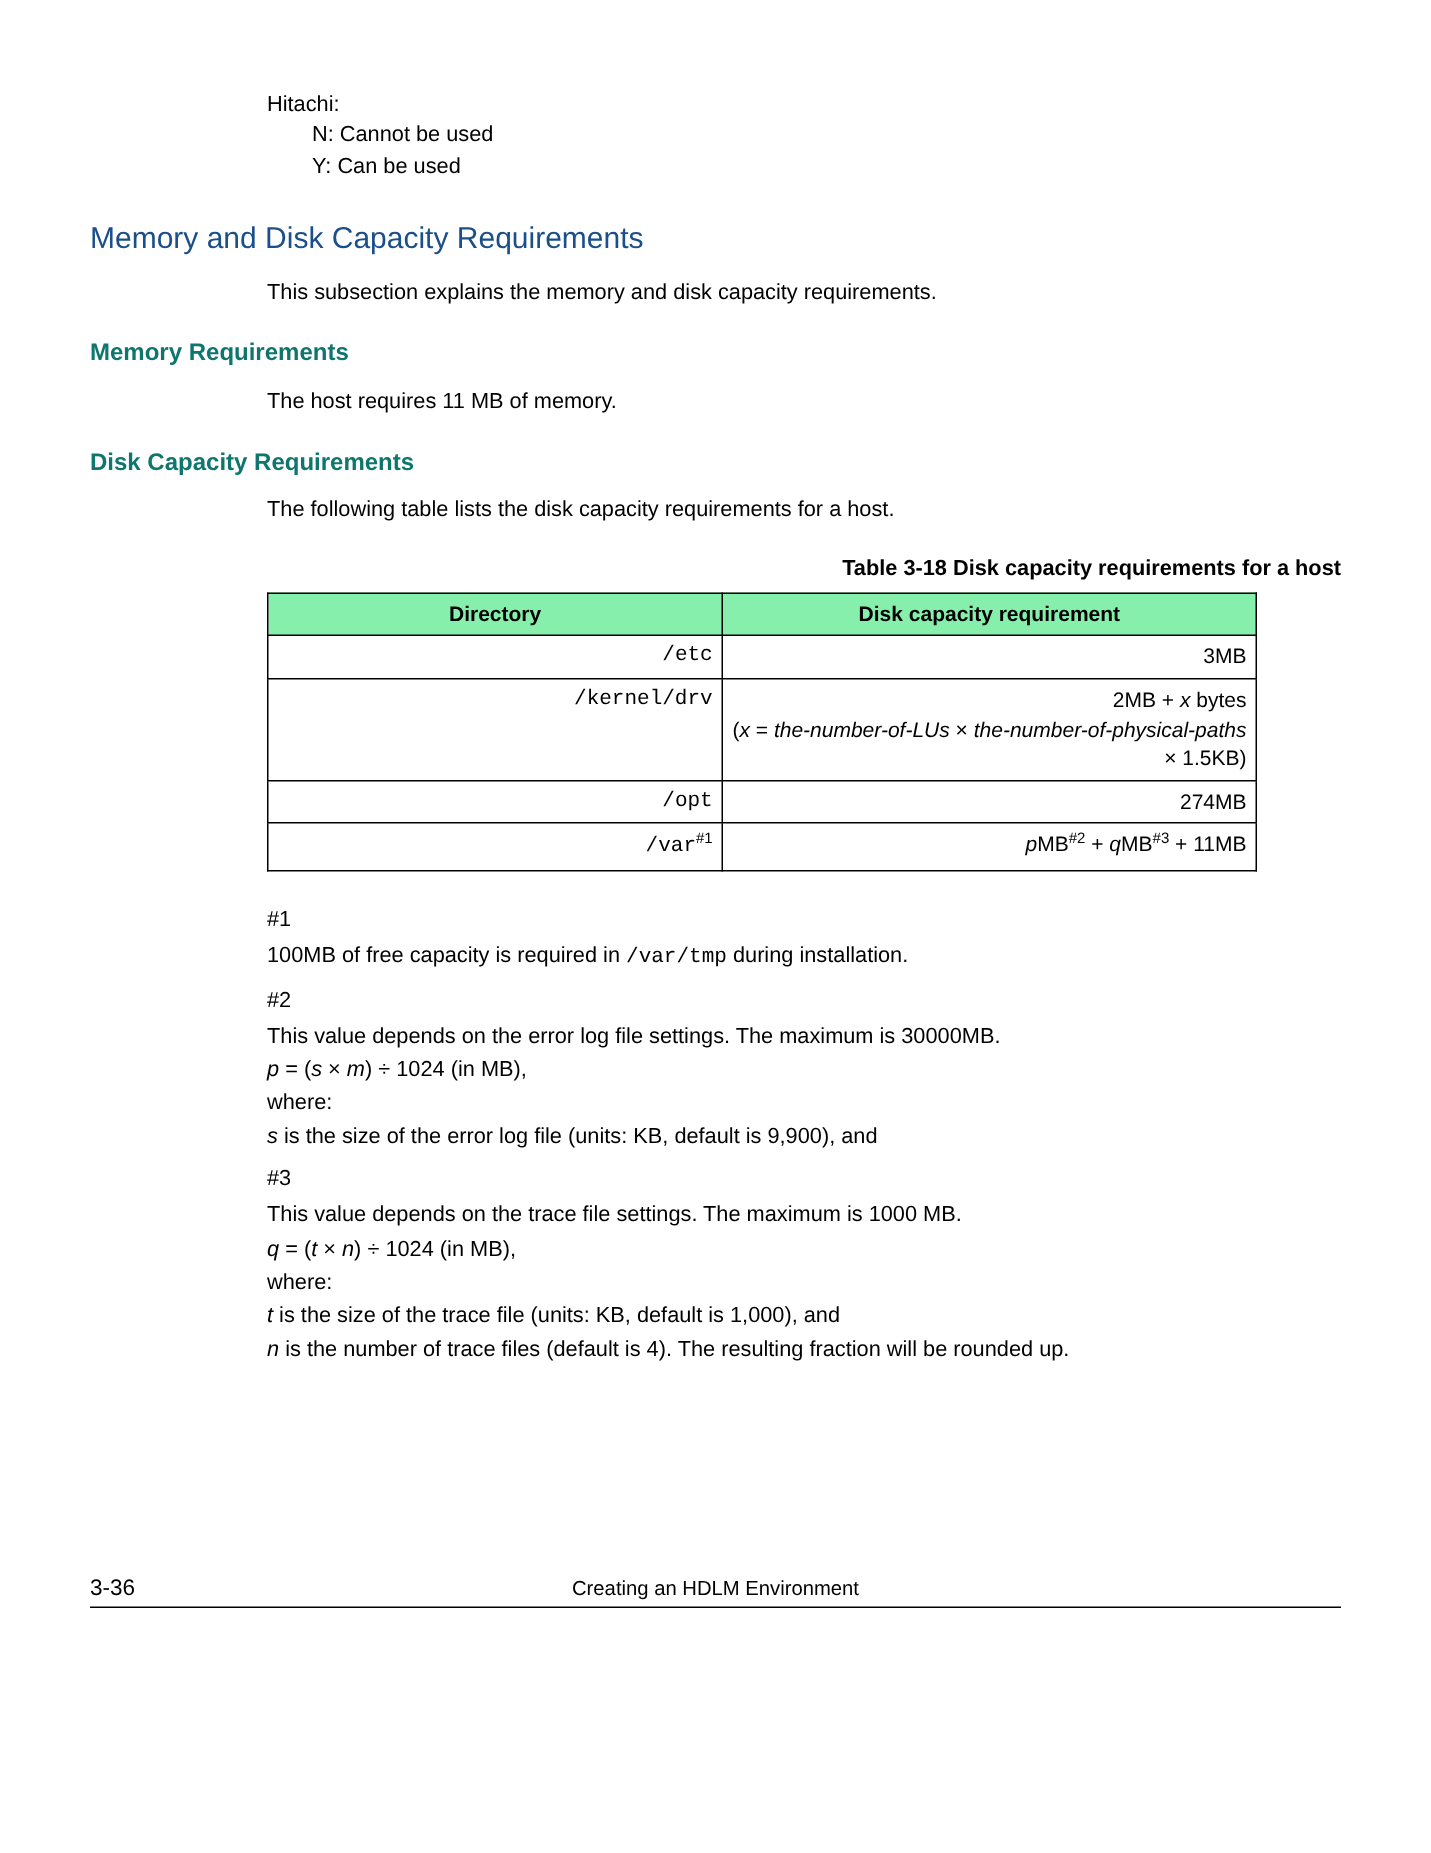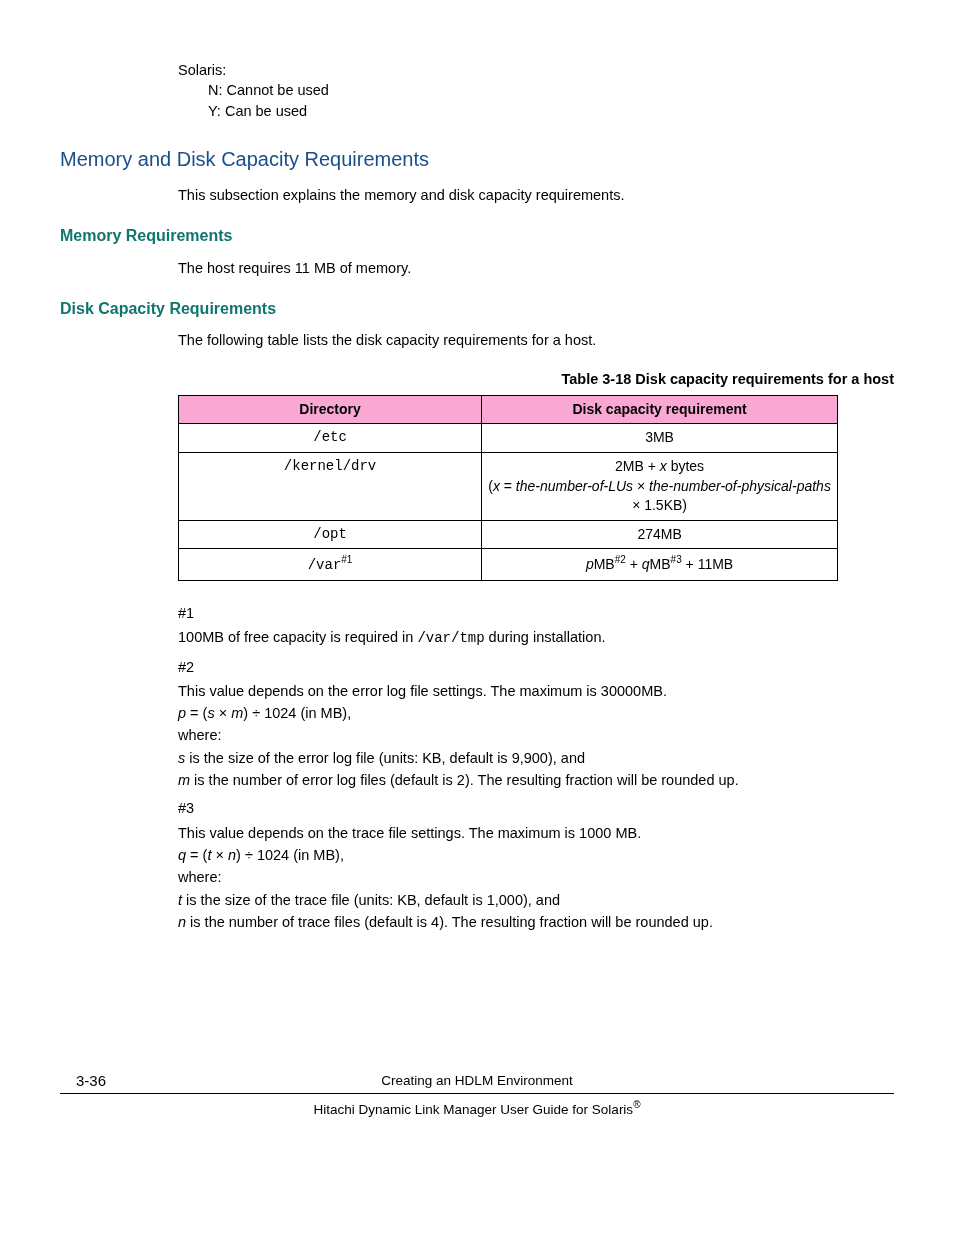--- a/index.html
+++ b/index.html
@@ -34,58 +34,58 @@
   }
   table {
     border-collapse: collapse;
     margin-left: 118px;
     width: 660px;
     font-size: 14px;
   }
   th, td {
     border: 1px solid #000;
     padding: 4px 6px;
-    text-align: center;
+    text-align: right;
     vertical-align: top;
   }
   th {
     text-align: center;
     font-weight: bold;
-    background: #f9a8d4;
+    background: #86efac;
   }
   .mono { font-family: "Courier New", monospace; font-size: 14px; }
   .ital { font-style: italic; }
   .sup { font-size: 10px; vertical-align: super; }
   .notes { margin-left: 118px; margin-top: 22px; }
   .note-tag { margin: 8px 0 4px 0; }
   .note-body { margin-bottom: 2px; }
   .footer {
     margin-top: 140px;
     text-align: center;
     font-size: 13.5px;
   }
   .footer-top {
     border-bottom: 1px solid #000;
     padding-bottom: 2px;
     position: relative;
     margin: 0 0 4px 0;
   }
   .page-num {
     position: absolute;
-    left: 16px;
+    left: 0;
     bottom: 2px;
     font-size: 15px;
   }
   .reg { font-size: 10px; vertical-align: super; }
 </style>
 </head>
 <body>
 
 <div class="legend-block">
-  <div>Solaris:</div>
+  <div>Hitachi:</div>
   <div class="legend-items">
     <div>N: Cannot be used</div>
     <div>Y: Can be used</div>
   </div>
 </div>
 
 <div class="h2-blue">Memory and Disk Capacity Requirements</div>
 <div class="body-para">This subsection explains the memory and disk capacity requirements.</div>
 
 <div class="h3-blue">Memory Requirements</div>
@@ -137,23 +137,20 @@
 
   <div class="note-tag">#2</div>
   <div class="note-body">This value depends on the error log file settings. The maximum is 30000MB.</div>
   <div class="note-body">
     <span class="ital">p</span><span> = (</span><span class="ital">s</span><span> × </span><span class="ital">m</span><span>) ÷ 1024 (in MB),</span>
   </div>
   <div class="note-body">where:</div>
   <div class="note-body">
     <span class="ital">s</span><span> is the size of the error log file (units: KB, default is 9,900), and</span>
   </div>
-  <div class="note-body">
-    <span class="ital">m</span><span> is the number of error log files (default is 2). The resulting fraction will be rounded up.</span>
-  </div>
 
   <div class="note-tag">#3</div>
   <div class="note-body">This value depends on the trace file settings. The maximum is 1000 MB.</div>
   <div class="note-body">
     <span class="ital">q</span><span> = (</span><span class="ital">t</span><span> × </span><span class="ital">n</span><span>) ÷ 1024 (in MB),</span>
   </div>
   <div class="note-body">where:</div>
   <div class="note-body">
     <span class="ital">t</span><span> is the size of the trace file (units: KB, default is 1,000), and</span>
   </div>
@@ -161,16 +158,13 @@
     <span class="ital">n</span><span> is the number of trace files (default is 4). The resulting fraction will be rounded up.</span>
   </div>
 
 </div>
 
 <div class="footer">
   <div class="footer-top">
     <span class="page-num">3-36</span>
     <span>Creating an HDLM Environment</span>
   </div>
-  <div>
-    <span>Hitachi Dynamic Link Manager User Guide for Solaris</span><span class="reg">®</span>
-  </div>
 </div>
 
 </body></html>

